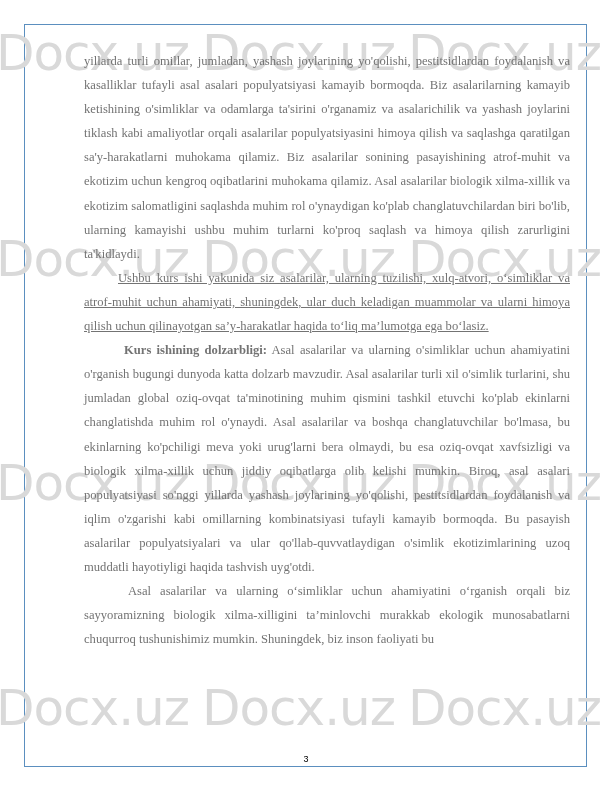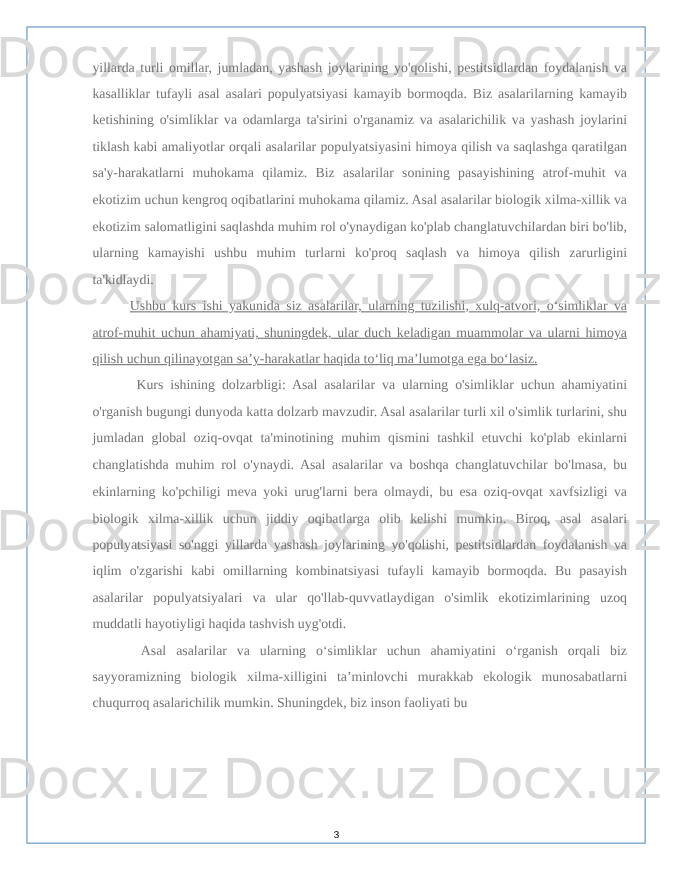--- a/index.html
+++ b/index.html
@@ -14,21 +14,21 @@
       color: #d9d9d9; letter-spacing: -1px; line-height: 1; white-space: nowrap;
     }
     .content {
       position: absolute; left: 84px; top: 49px; width: 486px; z-index: 2;
       font-family: "Liberation Serif", serif; font-size: 12.6px; line-height: 24.1px; color: #737373;
     }
     .content p { margin: 0; text-align: justify; }
     .indent1 { text-indent: 34px; text-decoration: underline; }
     .indent2 { text-indent: 40px; }
     .indent3 { text-indent: 44px; }
-    .bold { font-weight: normal; }
+    .bold { font-weight: bold; }
     .page-number {
       position: absolute; left: 0; width: 612px; top: 754px; text-align: center; z-index: 2;
       font-family: "Liberation Sans", sans-serif; font-size: 9px; color: #000;
     }
   </style>
 </head>
 <body>
 
 <div class="page-border"></div>
 
@@ -44,16 +44,16 @@
   <span class="wm" style="left:408px;top:458px">Docx.uz</span>
   <span class="wm" style="left:-4px;top:683px">Docx.uz</span>
   <span class="wm" style="left:202px;top:683px">Docx.uz</span>
   <span class="wm" style="left:408px;top:683px">Docx.uz</span>
 </div>
 
 <div class="content">
   <p>yillarda turli omillar, jumladan, yashash joylarining yo'qolishi, pestitsidlardan foydalanish va kasalliklar tufayli asal asalari populyatsiyasi kamayib bormoqda. Biz asalarilarning kamayib ketishining o'simliklar va odamlarga ta'sirini o'rganamiz va asalarichilik va yashash joylarini tiklash kabi amaliyotlar orqali asalarilar populyatsiyasini himoya qilish va saqlashga qaratilgan sa'y-harakatlarni muhokama qilamiz.  Biz asalarilar sonining pasayishining atrof-muhit va ekotizim uchun kengroq oqibatlarini muhokama qilamiz. Asal asalarilar biologik xilma-xillik va ekotizim salomatligini saqlashda muhim rol o'ynaydigan ko'plab changlatuvchilardan biri bo'lib, ularning kamayishi ushbu muhim turlarni ko'proq saqlash va himoya qilish zarurligini ta'kidlaydi.</p>
   <p class="indent1">Ushbu kurs ishi yakunida siz asalarilar, ularning tuzilishi, xulq-atvori, o‘simliklar va atrof-muhit uchun ahamiyati, shuningdek, ular duch keladigan muammolar va ularni himoya qilish uchun qilinayotgan sa’y-harakatlar haqida to‘liq ma’lumotga ega bo‘lasiz.</p>
   <p class="indent2"><span class="bold">Kurs ishining  dolzarbligi:</span><span> Asal asalarilar va ularning o'simliklar uchun ahamiyatini o'rganish bugungi dunyoda katta dolzarb mavzudir. Asal asalarilar turli xil o'simlik turlarini, shu jumladan global oziq-ovqat ta'minotining muhim qismini tashkil etuvchi ko'plab ekinlarni changlatishda muhim rol o'ynaydi. Asal asalarilar va boshqa changlatuvchilar bo'lmasa, bu ekinlarning ko'pchiligi meva yoki urug'larni bera olmaydi, bu esa oziq-ovqat xavfsizligi va biologik xilma-xillik uchun jiddiy oqibatlarga olib kelishi mumkin. Biroq, asal asalari populyatsiyasi so'nggi yillarda yashash joylarining yo'qolishi, pestitsidlardan foydalanish va iqlim o'zgarishi kabi omillarning kombinatsiyasi tufayli kamayib bormoqda. Bu pasayish asalarilar populyatsiyalari va ular qo'llab-quvvatlaydigan o'simlik ekotizimlarining uzoq muddatli hayotiyligi haqida tashvish uyg'otdi.</span></p>
-  <p class="indent3">Asal asalarilar va ularning o‘simliklar uchun ahamiyatini o‘rganish orqali biz sayyoramizning biologik xilma-xilligini ta’minlovchi murakkab ekologik munosabatlarni chuqurroq asalarichilik mumkin. Shuningdek, biz inson faoliyati bu</p>
+  <p class="indent3">Asal asalarilar va ularning o‘simliklar uchun ahamiyatini o‘rganish orqali biz sayyoramizning biologik xilma-xilligini ta’minlovchi murakkab ekologik munosabatlarni chuqurroq tushunishimiz mumkin. Shuningdek, biz inson faoliyati bu</p>
 </div>
 
 <div class="page-number">3</div>
 
 </body></html>

